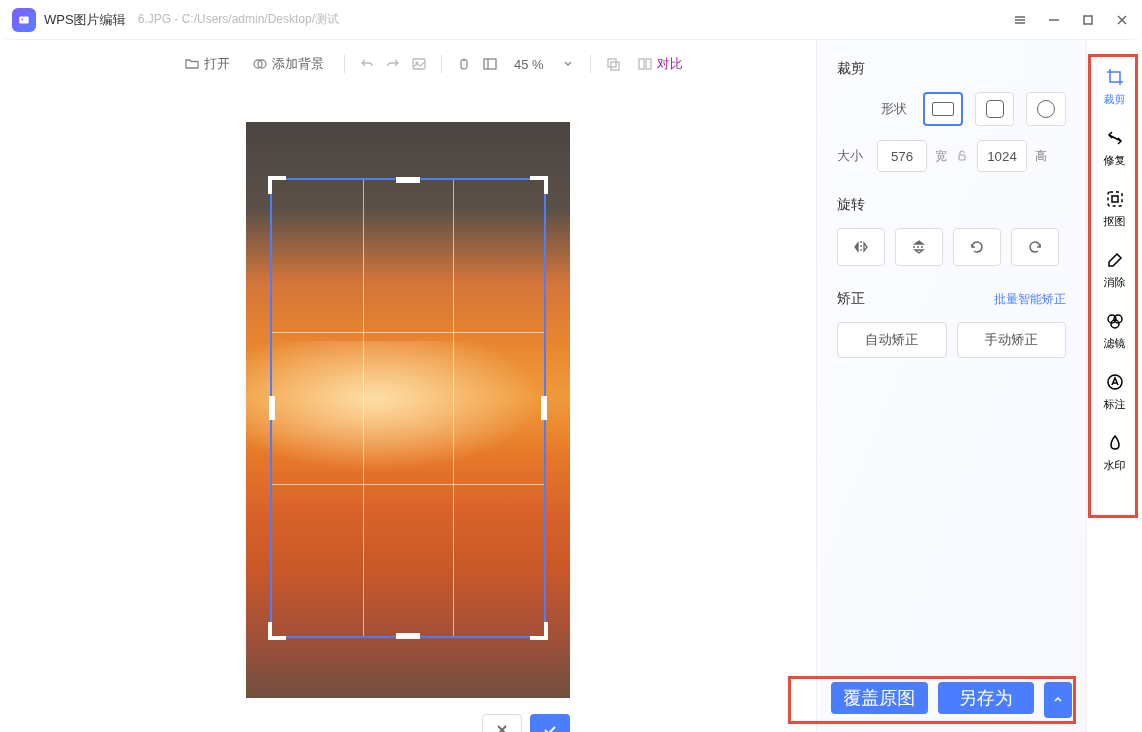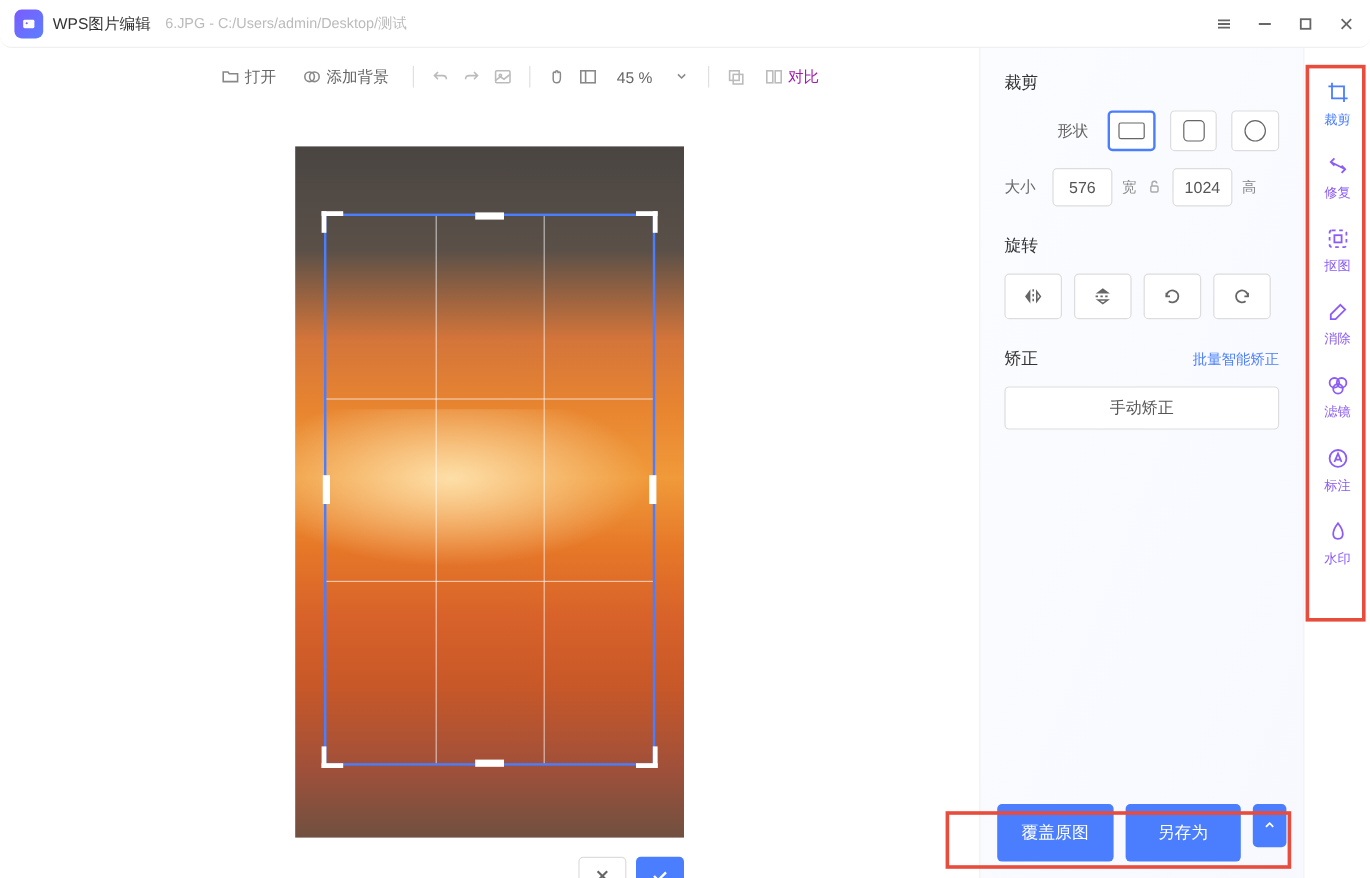--- a/index.html
+++ b/index.html
@@ -64,25 +64,25 @@
     .angle-row { display: flex; align-items: center; gap: 10px; margin-top: 14px; }
     .slider { flex: 1; height: 4px; background: #e0e0e0; border-radius: 2px; position: relative; }
     .slider-thumb { position: absolute; left: 50%; top: -5px; width: 14px; height: 14px; background: #fff; border: 1px solid #ccc; border-radius: 50%; transform: translateX(-50%); }
     
     .correct-header { display: flex; justify-content: space-between; align-items: center; margin-bottom: 14px; }
     .batch-link { color: #4a7eff; font-size: 12px; cursor: pointer; }
     .correct-btns { display: flex; gap: 10px; }
     .correct-btn { flex: 1; height: 36px; border: 1px solid #ddd; border-radius: 4px; background: #fff; color: #555; cursor: pointer; }
     
     .bottom-actions { position: absolute; bottom: 14px; left: 14px; right: 14px; display: flex; gap: 10px; }
-    .action-btn { flex: 1; height: 48px; background: #4a7eff; color: #fff; border: none; border-radius: 4px; cursor: pointer; font-size: 14px; }
+    .action-btn { flex: 1; height: 32px; background: #4a7eff; color: #fff; border: none; border-radius: 4px; cursor: pointer; font-size: 18px; }
     .save-dropdown { width: 28px; height: 36px; background: #4a7eff; color: #fff; border: none; border-radius: 4px; cursor: pointer; display: flex; align-items: center; justify-content: center; }
     
     .tool-sidebar { width: 56px; background: #fff; border-left: 1px solid #f0f0f0; padding-top: 16px; }
-    .tool-item { display: flex; flex-direction: column; align-items: center; gap: 4px; padding: 10px 0; cursor: pointer; color: #8b5cf6; }
+    .tool-item { display: flex; flex-direction: column; align-items: center; gap: 4px; padding: 10px 0; cursor: pointer; color: #000000; }
     .tool-item.active { color: #4a7eff; }
     .tool-icon { width: 22px; height: 22px; display: flex; align-items: center; justify-content: center; }
     .tool-label { font-size: 11px; }
     
     .red-box { position: absolute; border: 3px solid #e74c3c; pointer-events: none; }
     .red-box-1 { top: 54px; right: 4px; width: 50px; height: 464px; }
     .red-box-2 { bottom: 8px; right: 66px; width: 288px; height: 48px; }
   </style>
 </head>
 <body>
@@ -292,20 +292,21 @@
           </div>
       </div>
     </div>
 
     <div class="panel-section">
       <div class="correct-header">
         <div class="section-title" style="margin-bottom:0">矫正</div>
         <div class="batch-link">批量智能矫正</div>
       </div>
       <div class="correct-btns">
+        <button class="correct-btn">自动矫正</button>
         <button class="correct-btn">手动矫正</button>
       </div>
     </div>
 
     <div class="bottom-actions">
       <button class="action-btn">覆盖原图</button>
       <button class="action-btn">另存为</button>
       <button class="save-dropdown">
         <svg width="10" height="10" viewBox="0 0 10 10">
             <path d="M2 6 L5 3 L8 6" fill="none" stroke="#fff" stroke-width="1.5"></path>

